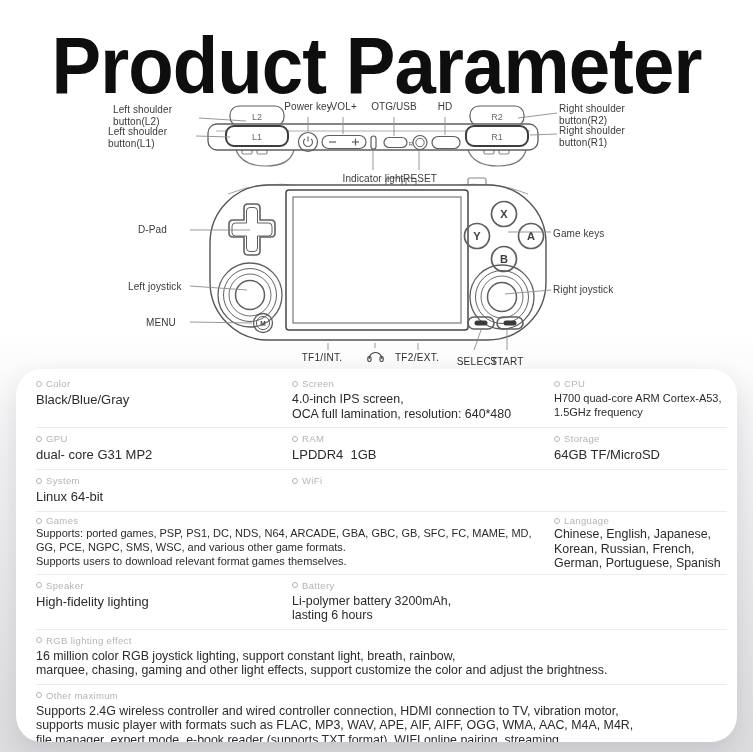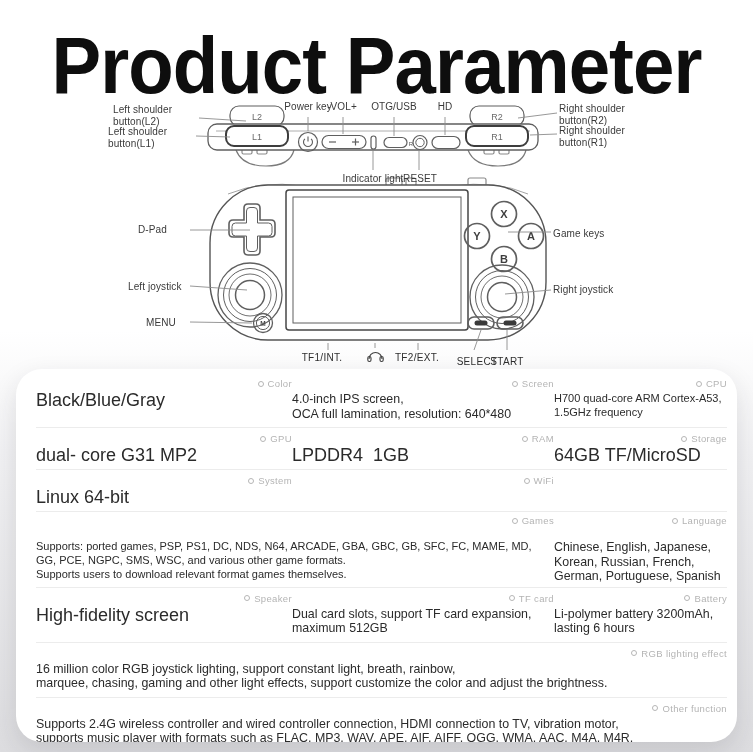--- a/index.html
+++ b/index.html
@@ -19,24 +19,24 @@
   .card{position:absolute;left:16px;top:369px;width:721px;height:373px;background:#ffffff;
     border-radius:26px;box-shadow:0 10px 26px rgba(40,40,50,.13);overflow:hidden;}
   .row{display:grid;grid-template-columns:256px 262px 1fr;margin:0 10px 0 20px;
     border-bottom:1px solid #ececec;padding:5px 0 6px;}
   .row-1{padding-top:9px;}
   .row-4{padding:3px 0 3px;}
   .row-7{border-bottom:none;}
   .cell{min-width:0;}
   .span2{grid-column:1/3;} .span3{grid-column:1/-1;}
   .lab{display:flex;align-items:center;gap:4px;font-size:9.5px;line-height:11px;
-    color:#b4b4b4;letter-spacing:.35px;margin-bottom:3px;justify-content:flex-end;}
-  .row-4 .lab{margin-bottom:14px;}
+    color:#b4b4b4;letter-spacing:.35px;margin-bottom:3px;}
+  .row-4 .lab{margin-bottom:1px;}
   .ring{width:4px;height:4px;border:1px solid #b6b6b6;border-radius:50%;flex:0 0 auto;}
-  .val{font-size:18px;line-height:16px;color:#2b2b2b;white-space:pre-line;}
+  .val{font-size:13px;line-height:16px;color:#2b2b2b;white-space:pre-line;}
   .val.md{font-size:12.4px;line-height:14.5px;}
   .val.sm{font-size:11px;line-height:13.8px;}
   svg text{font-family:"Liberation Sans",sans-serif;}
 </style>
 </head>
 <body>
 
 <div class="stage">
 
   <h1 class="title">Product Parameter</h1>
@@ -300,29 +300,21 @@
 German, Portuguese, Spanish</div>
       </div>
     </div>
 
     <div class="row row-5">
       <div class="cell">
         <div class="lab">
             <span class="ring"></span>
             <span>Speaker</span>
           </div>
-        <div class="val">High-fidelity screen</div>
-      </div>
-      <div class="cell">
-        <div class="lab">
-            <span class="ring"></span>
-            <span>TF card</span>
-          </div>
-        <div class="val md">Dual card slots, support TF card expansion,
-maximum 512GB</div>
+        <div class="val">High-fidelity lighting</div>
       </div>
       <div class="cell">
         <div class="lab">
             <span class="ring"></span>
             <span>Battery</span>
           </div>
         <div class="val md">Li-polymer battery 3200mAh,
 lasting 6 hours</div>
       </div>
     </div>
@@ -335,21 +327,21 @@
           </div>
         <div class="val md">16 million color RGB joystick lighting, support constant light, breath, rainbow,
 marquee, chasing, gaming and other light effects, support customize the color and adjust the brightness.</div>
       </div>
     </div>
 
     <div class="row row-7">
       <div class="cell span3">
         <div class="lab">
             <span class="ring"></span>
-            <span>Other function</span>
+            <span>Other maximum</span>
           </div>
         <div class="val md">Supports 2.4G wireless controller and wired controller connection, HDMI connection to TV, vibration motor,
 supports music player with formats such as FLAC, MP3, WAV, APE, AIF, AIFF, OGG, WMA, AAC, M4A, M4R,
 file manager, expert mode, e-book reader (supports TXT format). WIFI online pairing, streaming</div>
       </div>
     </div>
 
   </section>
 </div>
 

